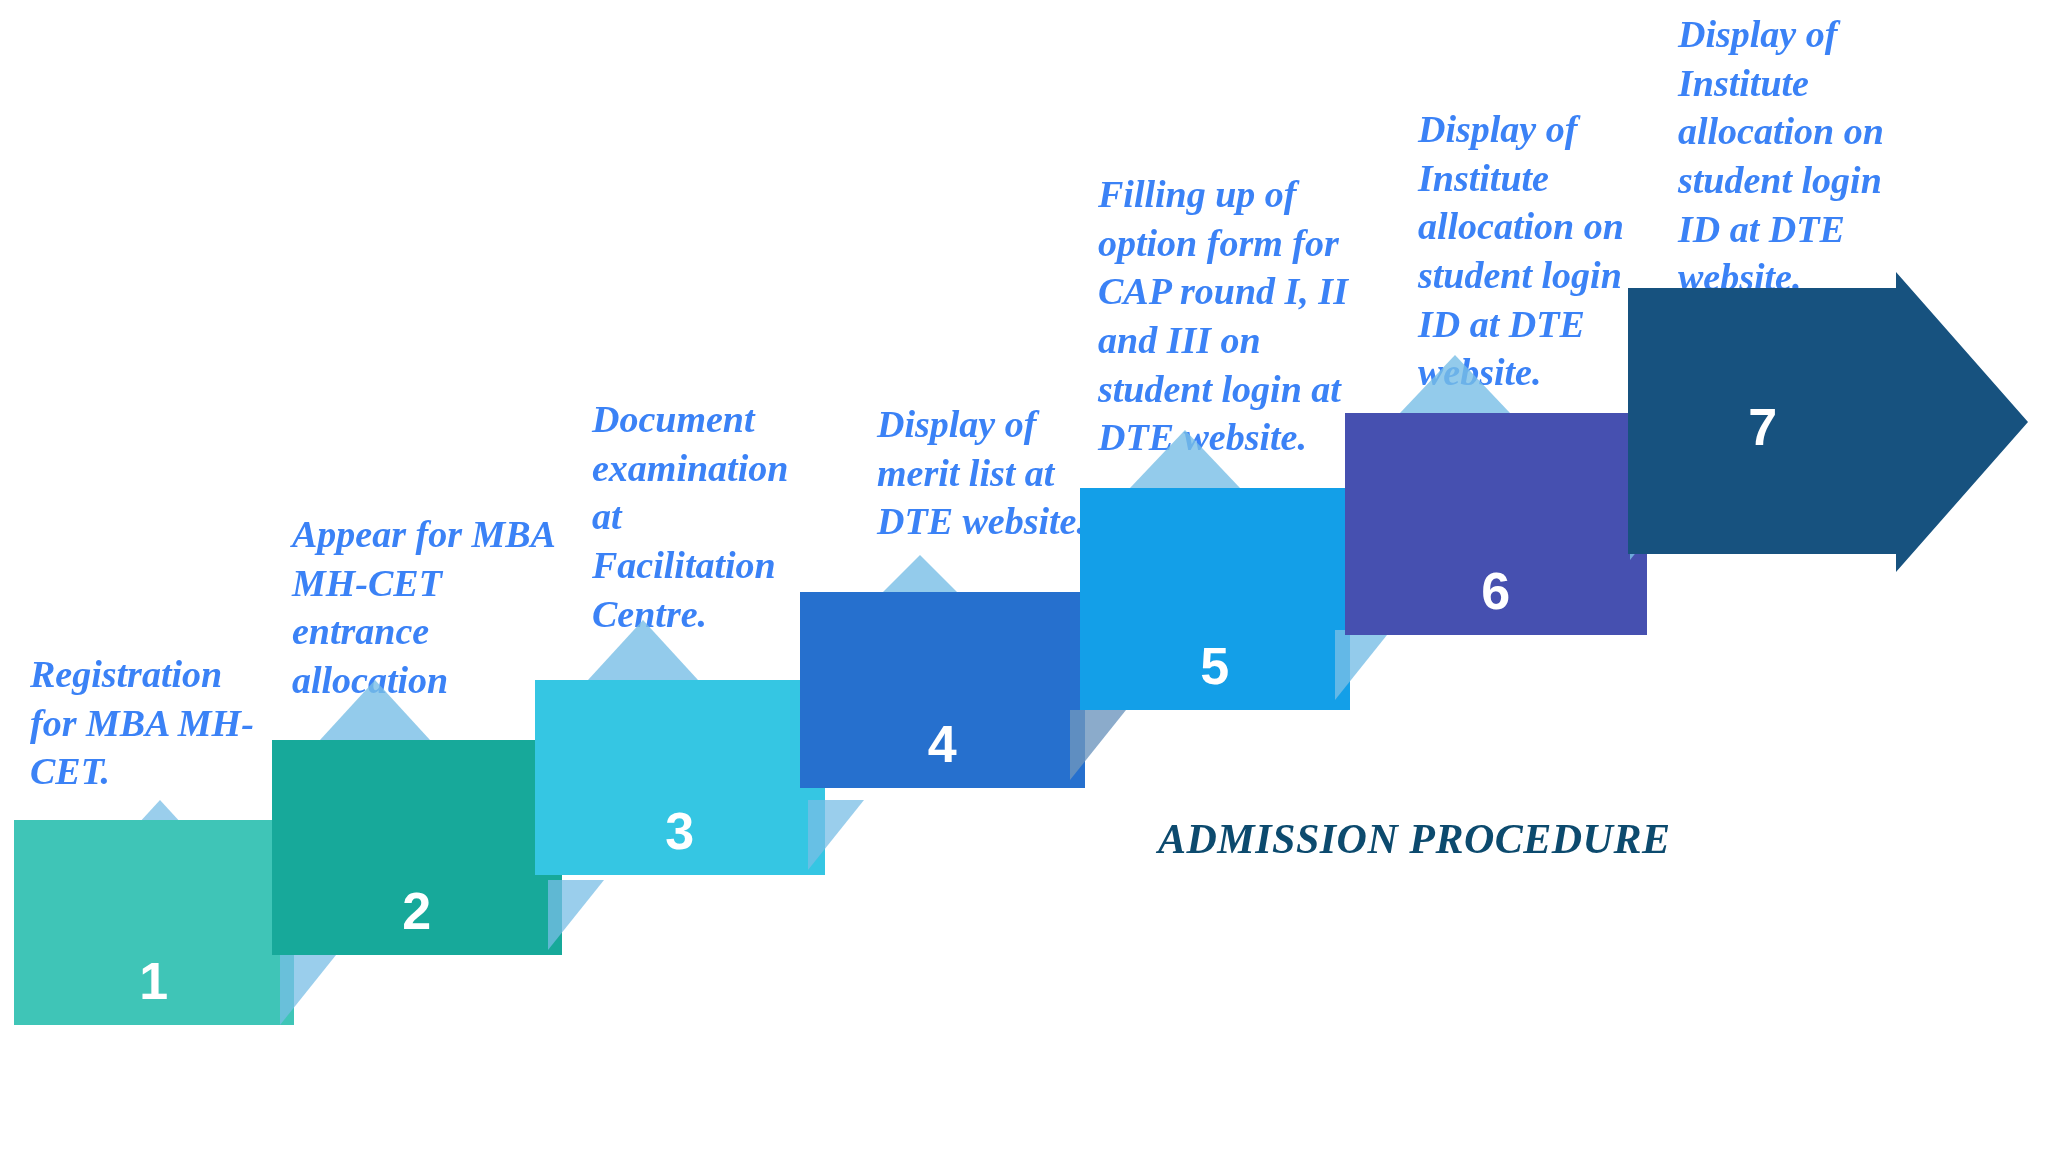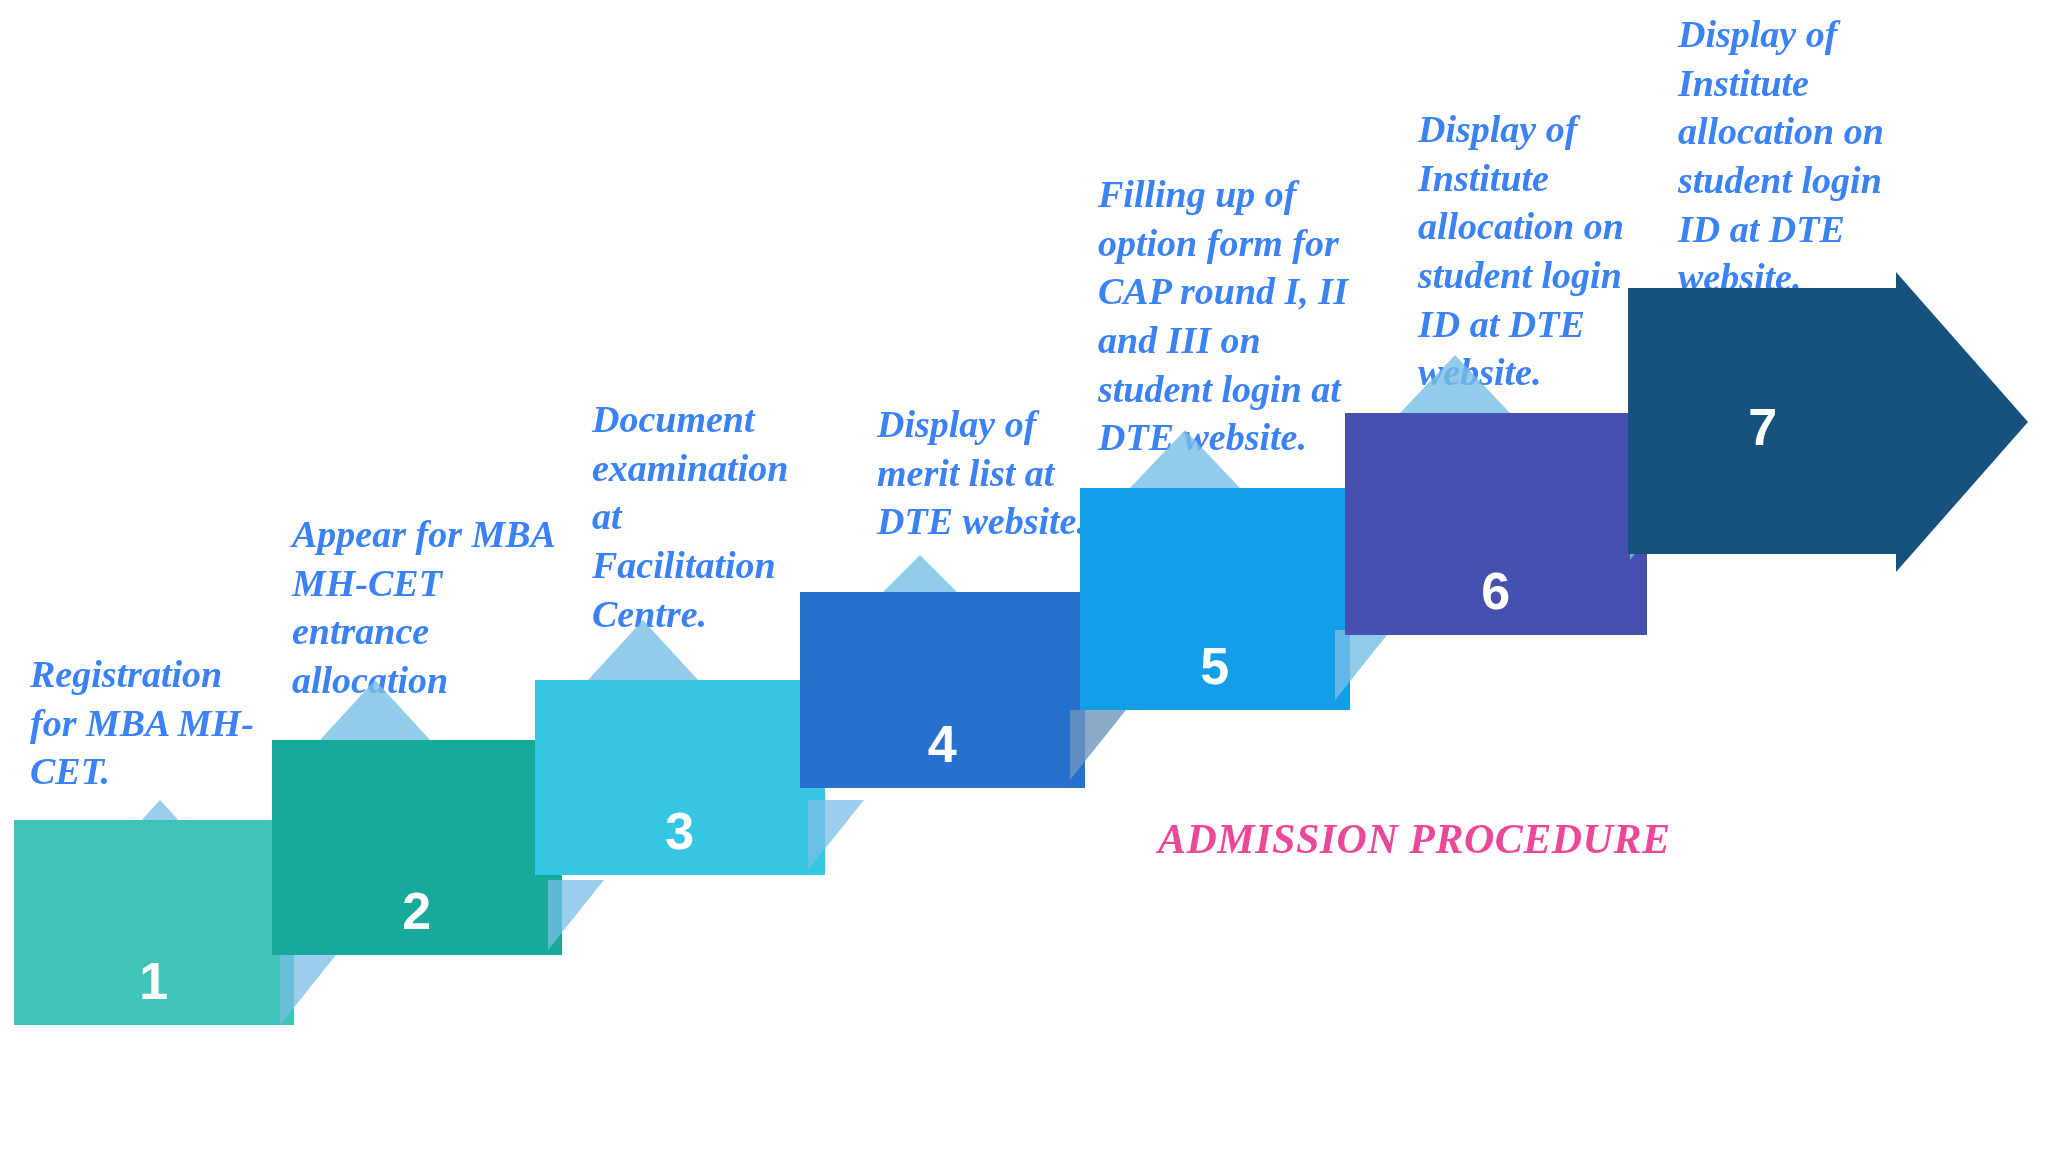--- a/index.html
+++ b/index.html
@@ -63,21 +63,21 @@
   }
 
   
   #title {
     position: absolute;
     font-family: "Liberation Serif", serif;
     font-style: italic;
     font-weight: bold;
     font-size: 42px;
     letter-spacing: 0.5px;
-    color: #ec4899;
+    color: #0c4a6e;
     white-space: nowrap;
   }
 
   
   #arrow-head {
     position: absolute;
   }
 </style>
 </head>
 <body>

